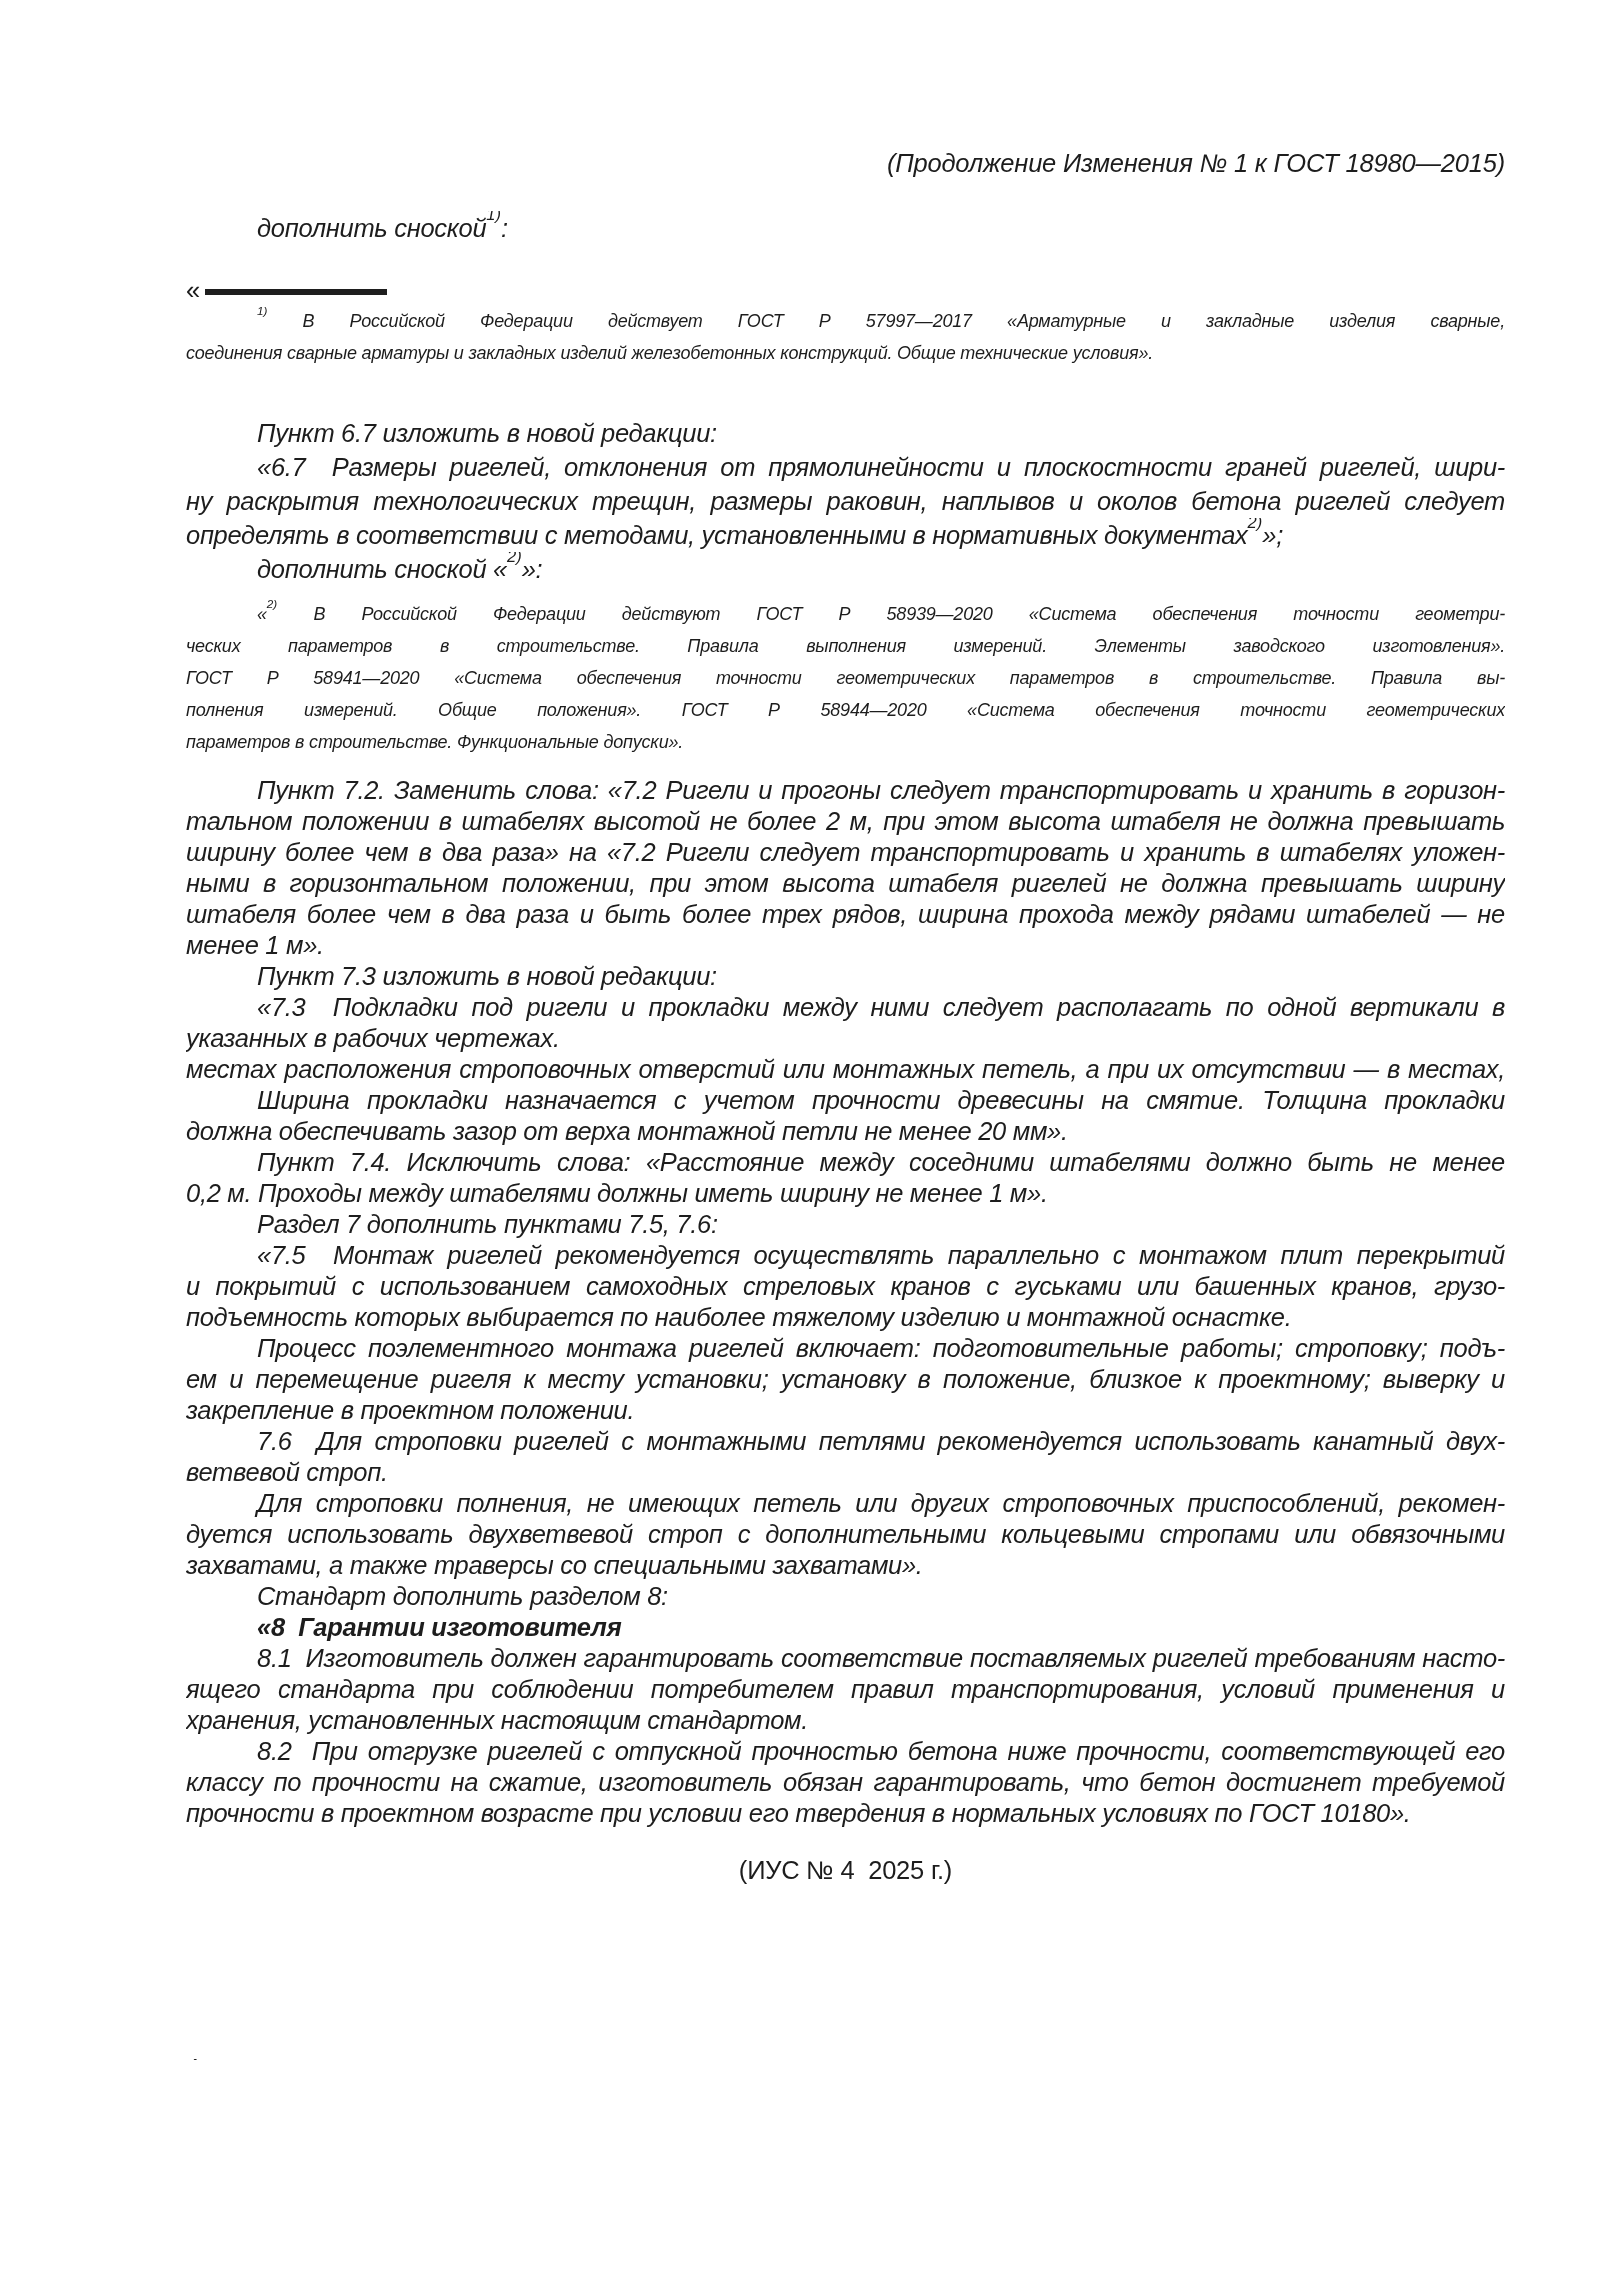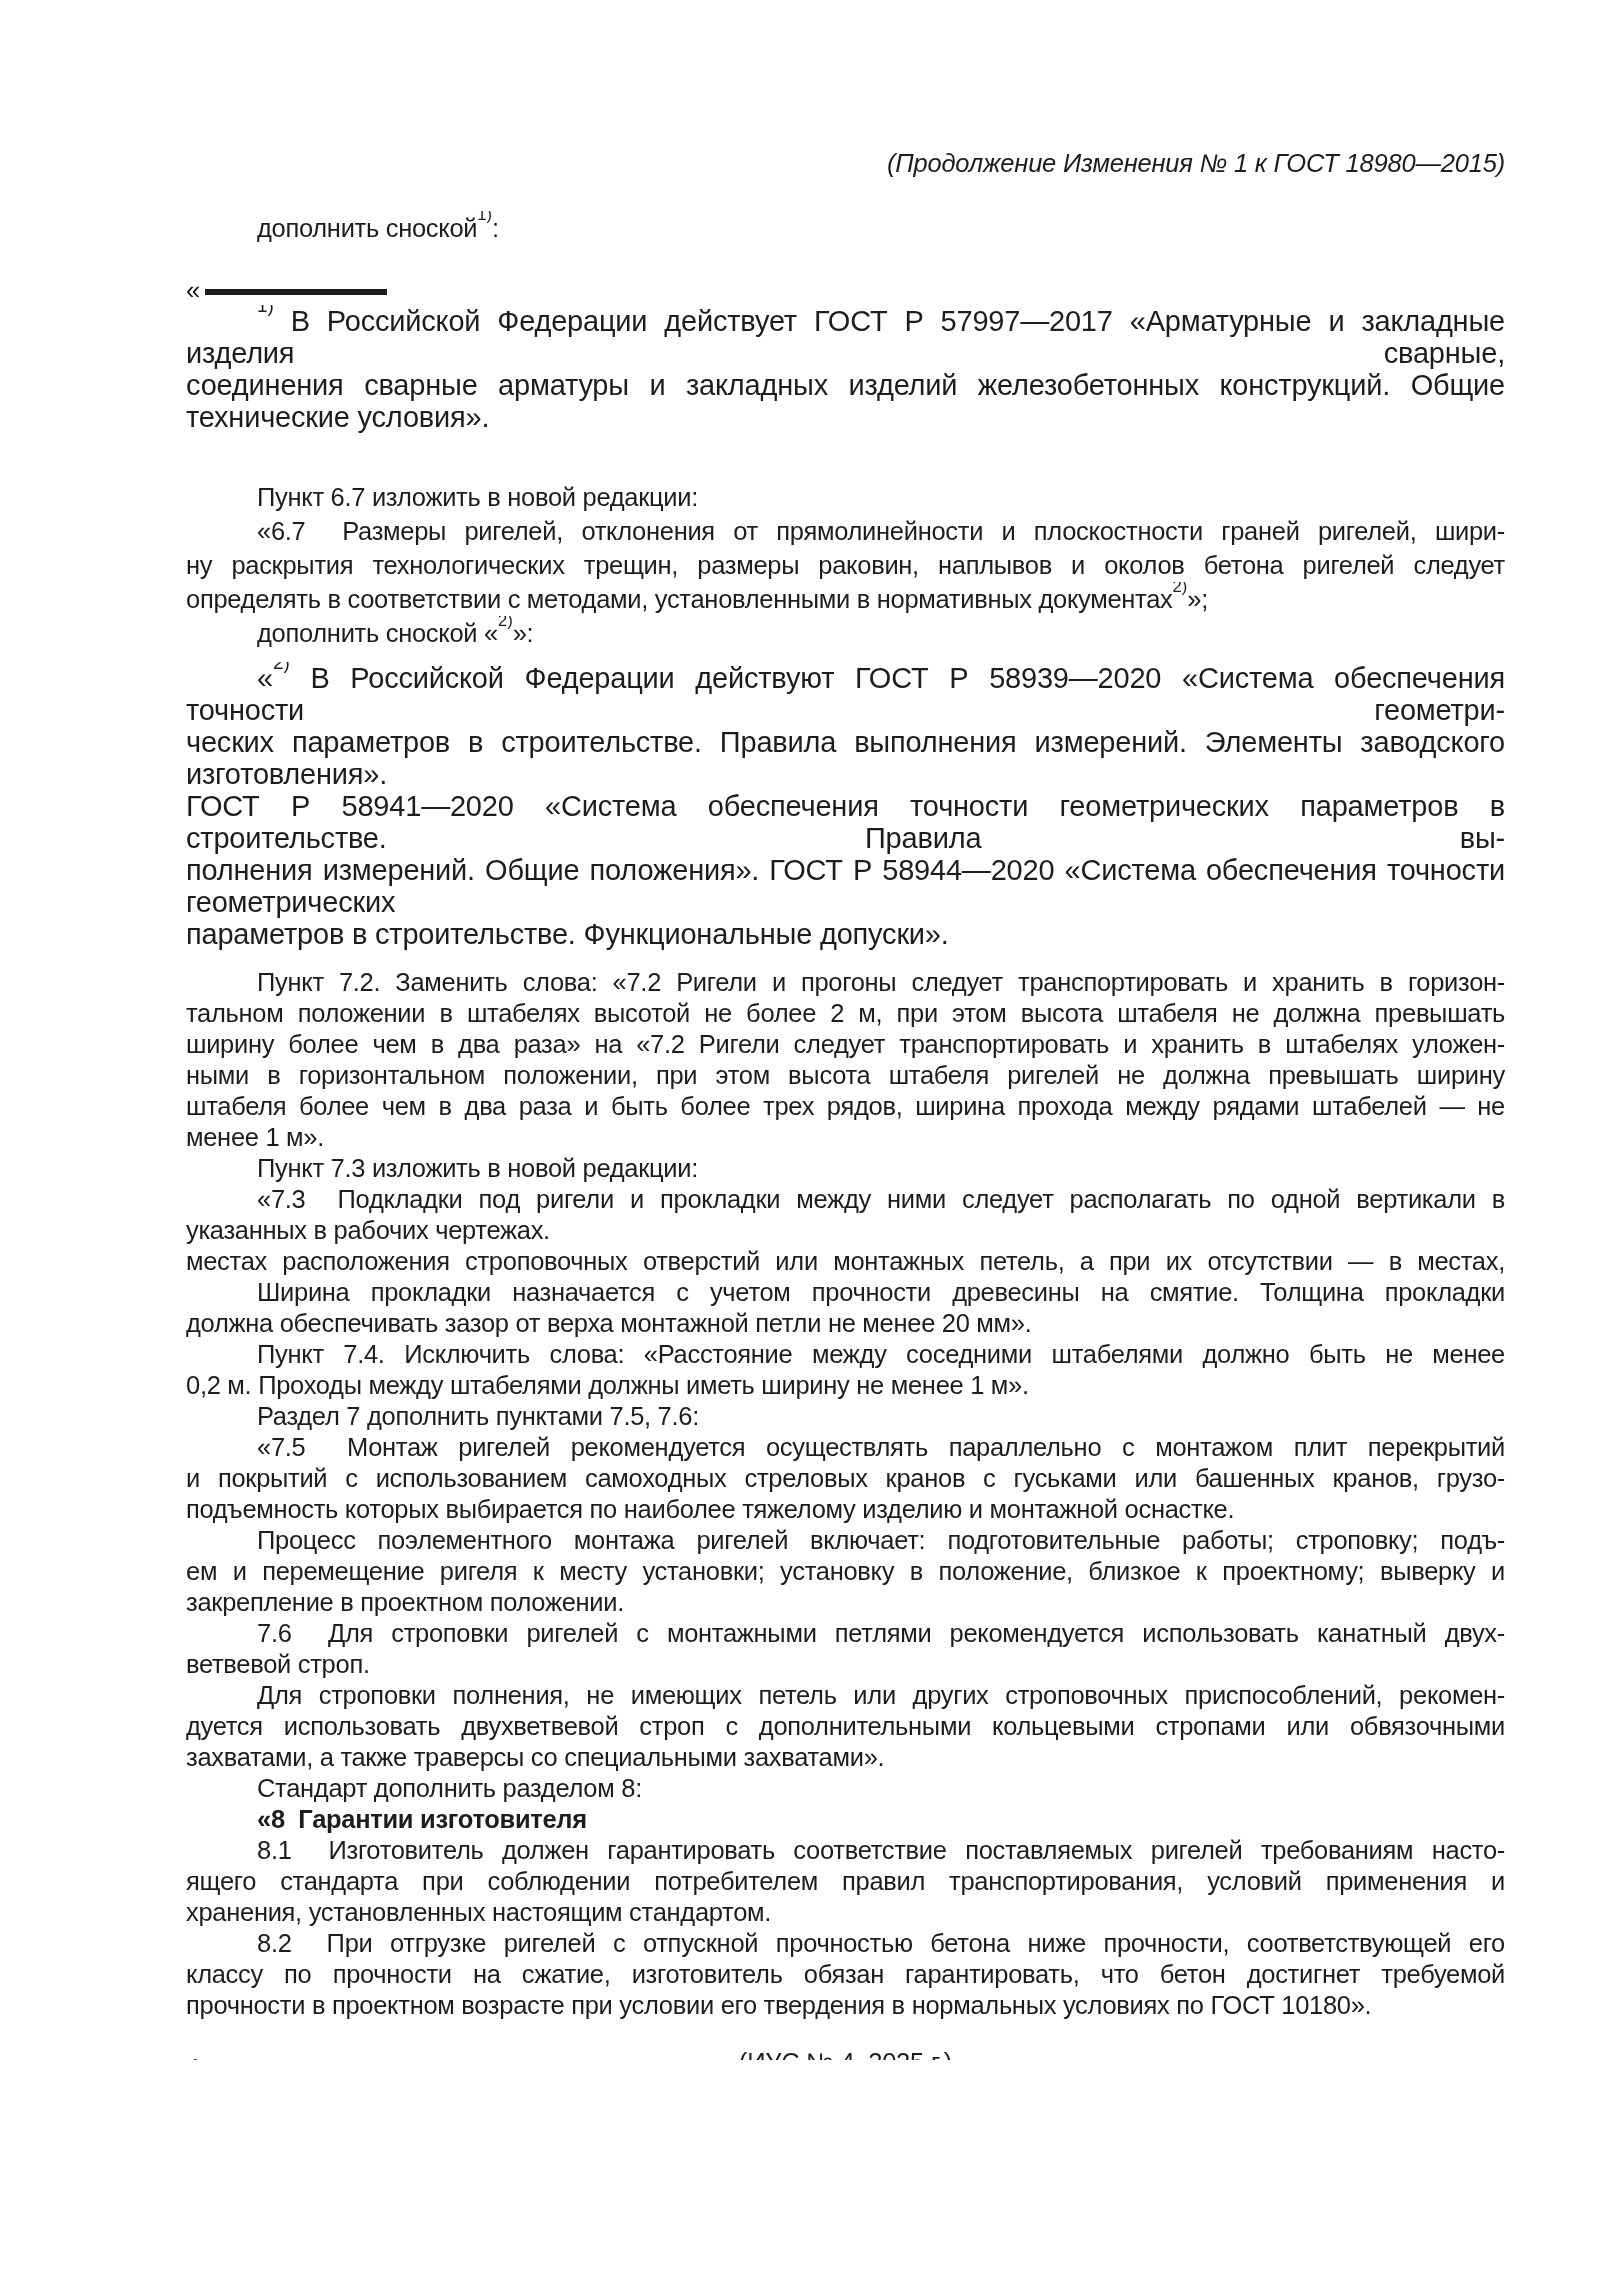--- a/index.html
+++ b/index.html
@@ -16,26 +16,27 @@
     text-align:right;
     font-style:italic;
     font-size:25.5px;line-height:33px;
     letter-spacing:-0.2px;
   }
   .block{margin:0;}
   .para{font-size:25.5px;letter-spacing:-0.3px;}
   .para .line{line-height:31px;}
   .para.tight .line{line-height:34px;}
   .para.bold{font-weight:bold;}
-  .fn{font-size:29px;letter-spacing:-0.2px;}
+  .fn{font-size:18px;letter-spacing:-0.2px;}
   .fn .line{line-height:32px;}
   .line{
     text-align:justify;
     text-align-last:justify;
     overflow:hidden;
+    font-style:italic;
   }
   .line.last{text-align-last:left;}
   .line.indent{text-indent:71px;}
   sup{
     font-size:0.65em;
     line-height:0;
     position:relative;top:-0.45em;
     letter-spacing:0;
   }
   .fnrule{

